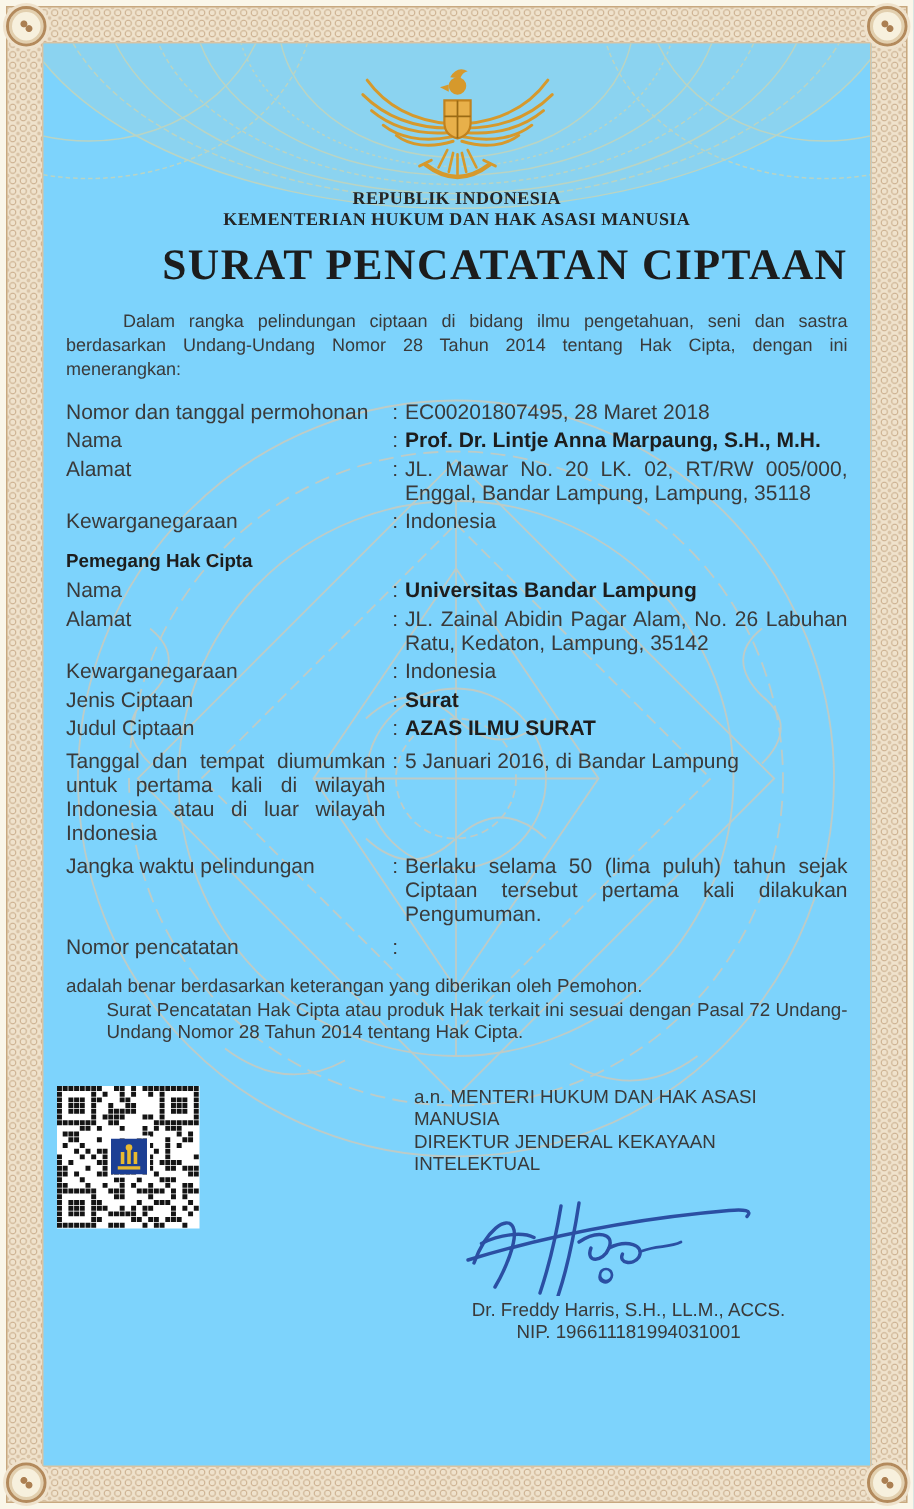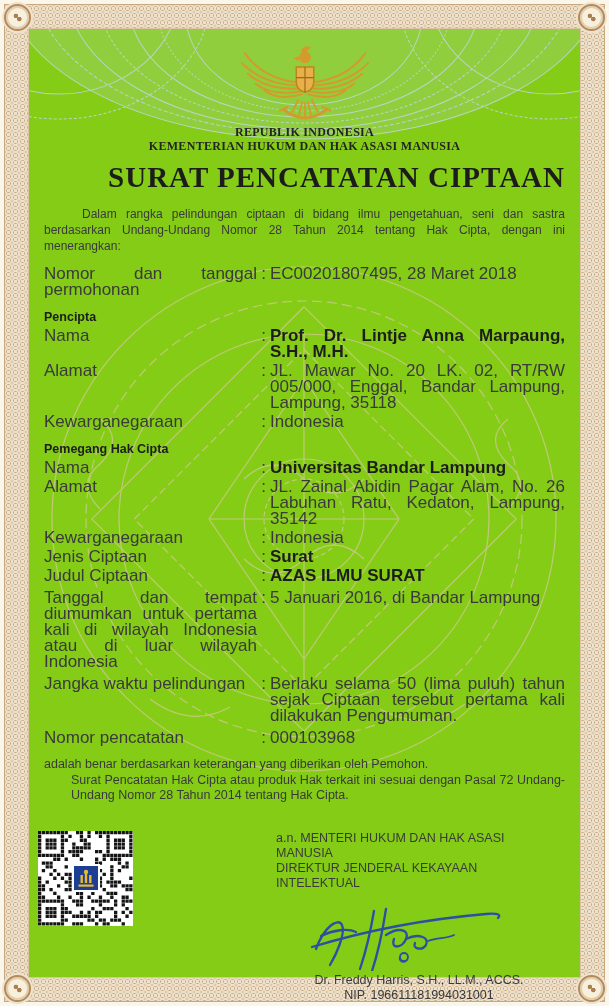--- a/index.html
+++ b/index.html
@@ -12,21 +12,21 @@
   .band{
     position:absolute;inset:4px;
     border:1px solid #c8a87f;
     background:
       radial-gradient(circle, rgba(255,255,255,0) 1.5px, rgba(167,124,80,.55) 2px, rgba(255,255,255,0) 2.7px) 0 0/7px 7px repeat,
       radial-gradient(circle, rgba(167,124,80,.30) 1px, rgba(255,255,255,0) 1.5px) 3.5px 3.5px/7px 7px repeat,
       #efe2cc;
   }
   .inner{
     position:absolute;inset:28px;
-    background:#84cc16;border:1px solid #d9c4a3;
+    background:#7dd3fc;border:1px solid #d9c4a3;
   }
   
   .med{
     position:absolute;width:27px;height:27px;border-radius:50%;
     background:#f7f0dd;border:2px solid #b38a5c;box-sizing:border-box;
     box-shadow:0 0 0 2px #efe2cc, inset 0 0 0 2px #e2cfae;
     z-index:5;
   }
   .med::after{
     content:"";position:absolute;inset:5px;border-radius:50%;
@@ -49,21 +49,21 @@
   .hdr .line{font-size:12px;line-height:14px;letter-spacing:.3px;}
   .title{
     text-align:right;font-family:"Liberation Serif", serif;font-weight:bold;
     font-size:29px;line-height:32px;letter-spacing:1px;color:#1c1c1c;margin-top:8px;
   }
   .intro{
     margin-top:13px;font-size:12px;line-height:16px;text-align:justify;
     text-indent:38px;color:#3a3a3a;
   }
   .rows{margin-top:10px;}
-  .row{display:flex;align-items:flex-start;margin-top:3px;font-size:17px;line-height:16px;}
+  .row{display:flex;align-items:flex-start;margin-top:3px;font-size:14px;line-height:16px;}
   .row .lab{width:213px;text-align:justify;}
   .row .col{width:13px;text-align:center;flex:none;}
   .row .val{flex:1;text-align:justify;}
   .row.vb .val{font-weight:bold;color:#1d1d1d;}
   .sec{margin-top:11px;font-size:12.5px;line-height:16px;font-weight:bold;color:#1d1d1d;}
   .rows .sp{margin-top:6px;}
   .closing{margin-top:11px;font-size:12.5px;line-height:15.5px;}
   .closing .l1{text-align:left;}
   .closing .l2{text-align:justify;margin-left:27px;}
   
@@ -163,21 +163,20 @@
       <p class="intro">Dalam rangka pelindungan ciptaan di bidang ilmu pengetahuan, seni dan sastra berdasarkan Undang-Undang Nomor 28 Tahun 2014 tentang Hak Cipta, dengan ini menerangkan:</p>
 
       <div class="rows">
 
         <div class="row sp">
           <span class="lab">Nomor dan tanggal permohonan</span>
           <span class="col">:</span>
           <span class="val">EC00201807495, 28 Maret 2018</span>
         </div>
 
-        <div class="sec">Pencipta</div>
 
         <div class="row vb">
           <span class="lab">Nama</span>
           <span class="col">:</span>
           <span class="val">Prof. Dr. Lintje Anna Marpaung, S.H., M.H.</span>
         </div>
 
         <div class="row">
           <span class="lab">Alamat</span>
           <span class="col">:</span>
@@ -230,21 +229,20 @@
 
         <div class="row sp">
           <span class="lab">Jangka waktu pelindungan</span>
           <span class="col">:</span>
           <span class="val">Berlaku selama 50 (lima puluh) tahun sejak Ciptaan tersebut pertama kali dilakukan Pengumuman.</span>
         </div>
 
         <div class="row sp">
           <span class="lab">Nomor pencatatan</span>
           <span class="col">:</span>
-          <span class="val">000103968</span>
         </div>
       </div>
 
       <div class="closing">
         <div class="l1">adalah benar berdasarkan keterangan yang diberikan oleh Pemohon.</div>
         <div class="l2">Surat Pencatatan Hak Cipta atau produk Hak terkait ini sesuai dengan Pasal 72 Undang-Undang Nomor 28 Tahun 2014 tentang Hak Cipta.</div>
       </div>
 
       <div class="footer">
 

